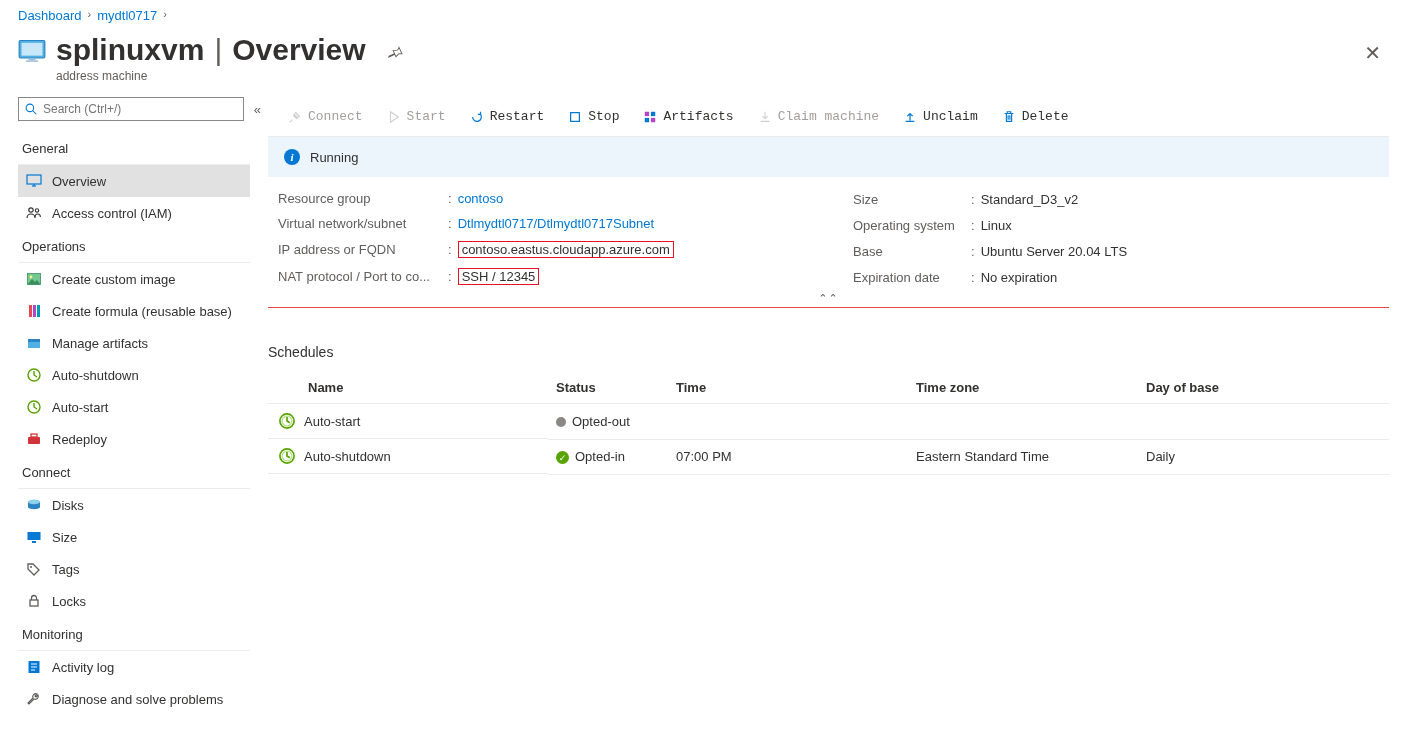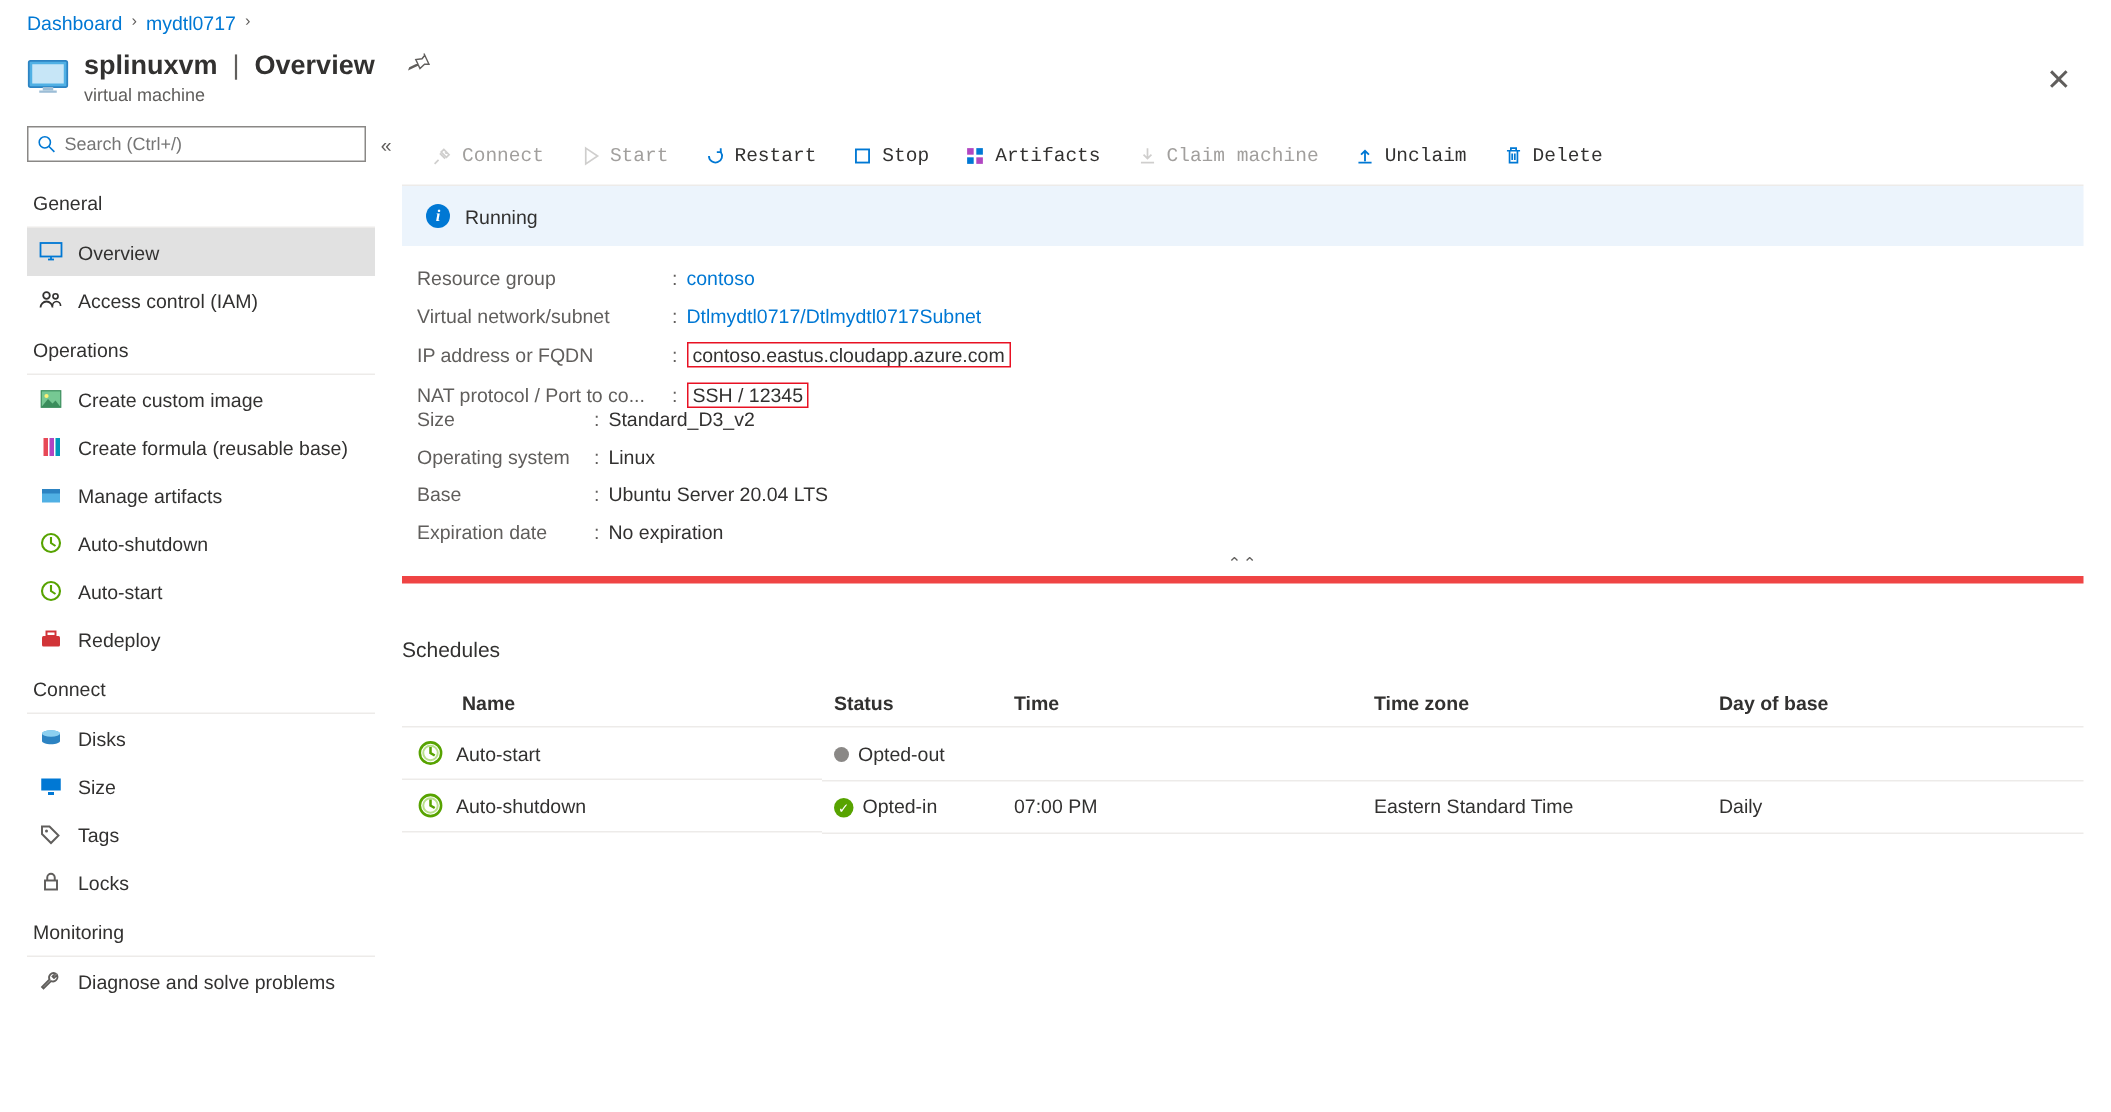--- a/index.html
+++ b/index.html
@@ -28,21 +28,21 @@
   .page-header {
     display: flex; align-items: flex-start;
     padding: 10px 18px 14px 18px;
   }
   .page-header .resource-icon {
     width: 28px; height: 28px;
     margin-right: 10px;
     margin-top: 4px;
   }
   .page-header h1 {
-    font-size: 18px;
+    font-size: 30px;
     font-weight: 600;
     margin: 0;
     display: flex; align-items: center; gap: 10px;
   }
   .page-header h1 .sep { font-weight: 300; color: #605e5c; }
   .page-header .subtitle {
     font-size: 12px; color: #605e5c; margin-top: 2px;
   }
   .pin-icon { margin-left: 12px; cursor: pointer; }
   .close-icon {
@@ -135,23 +135,23 @@
   }
   .status-bar .info-icon {
     width: 16px; height: 16px;
     background: #0078d4; border-radius: 50%;
     color: #fff; display: flex; align-items: center; justify-content: center;
     font-style: italic; font-weight: bold; font-size: 11px;
     font-family: Georgia, serif;
   }
 
   .properties {
-    display: flex; flex-direction: column;
+    display: flex; flex-direction: row;
     padding: 14px 0 0 10px;
-    border-bottom: 5px solid #ef4444;
+    border-bottom: 1px solid #ef4444;
     position: relative;
   }
   .prop-col {
     display: grid;
     grid-template-columns: 170px auto;
     row-gap: 10px;
     align-items: center;
     font-size: 13px;
   }
   .prop-col.left { width: 575px; }
@@ -225,21 +225,21 @@
     <h1>
       <span>splinuxvm</span>
       <span class="sep">|</span>
       <span>Overview</span>
       <span class="pin-icon">
         <svg width="15" height="15" viewBox="0 0 16 16">
             <path d="M9 1l6 6-3 1-2 4-2-2-5 5 0-1 4.5-4.5L5 7l4-2 1-3z" fill="none" stroke="#605e5c" stroke-width="1" transform="rotate(20 8 8)"></path>
           </svg>
       </span>
     </h1>
-    <div class="subtitle">virtual machine</div>
+    <div class="subtitle">address machine</div>
   </div>
   <span class="close-icon">✕</span>
 </div>
 
 <div class="body">
 
   <div class="sidebar">
     <div class="search-row">
       <div class="search-box">
         <svg width="12" height="12" viewBox="0 0 16 16">
@@ -369,20 +369,31 @@
           <svg width="16" height="16" viewBox="0 0 16 16">
             <rect x="4" y="7" width="8" height="6" fill="none" stroke="#605e5c" stroke-width="1.3"></rect>
             <path d="M5.5 7V5a2.5 2.5 0 015 0v2" fill="none" stroke="#605e5c" stroke-width="1.3"></path>
           </svg>
         </span>
       <span>Locks</span>
     </div>
 
     <div class="nav-section-title">Monitoring</div>
     <hr class="nav-sep">
+    <div class="nav-item">
+      <span class="nav-icon">
+          <svg width="16" height="16" viewBox="0 0 16 16">
+            <rect x="2.5" y="2" width="11" height="12" fill="#0078d4"></rect>
+            <line x1="5" y1="5" x2="11" y2="5" stroke="#fff" stroke-width="1"></line>
+            <line x1="5" y1="8" x2="11" y2="8" stroke="#fff" stroke-width="1"></line>
+            <line x1="5" y1="11" x2="9" y2="11" stroke="#fff" stroke-width="1"></line>
+          </svg>
+        </span>
+      <span>Activity log</span>
+    </div>
     <div class="nav-item">
       <span class="nav-icon">
           <svg width="16" height="16" viewBox="0 0 16 16">
             <path d="M12 4a3 3 0 01-4 4L3 13l-1-1 5-5a3 3 0 014-4l-2 2 1 1 2-2z" fill="none" stroke="#605e5c" stroke-width="1.2"></path>
           </svg>
         </span>
       <span>Diagnose and solve problems</span>
     </div>
   </div>
 

